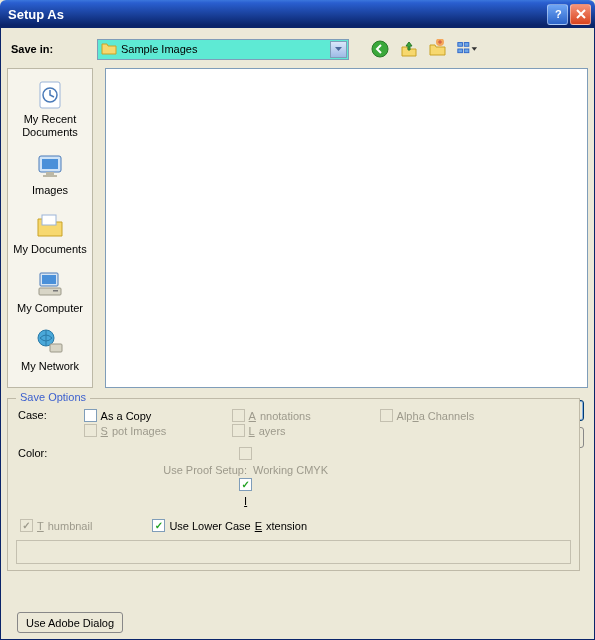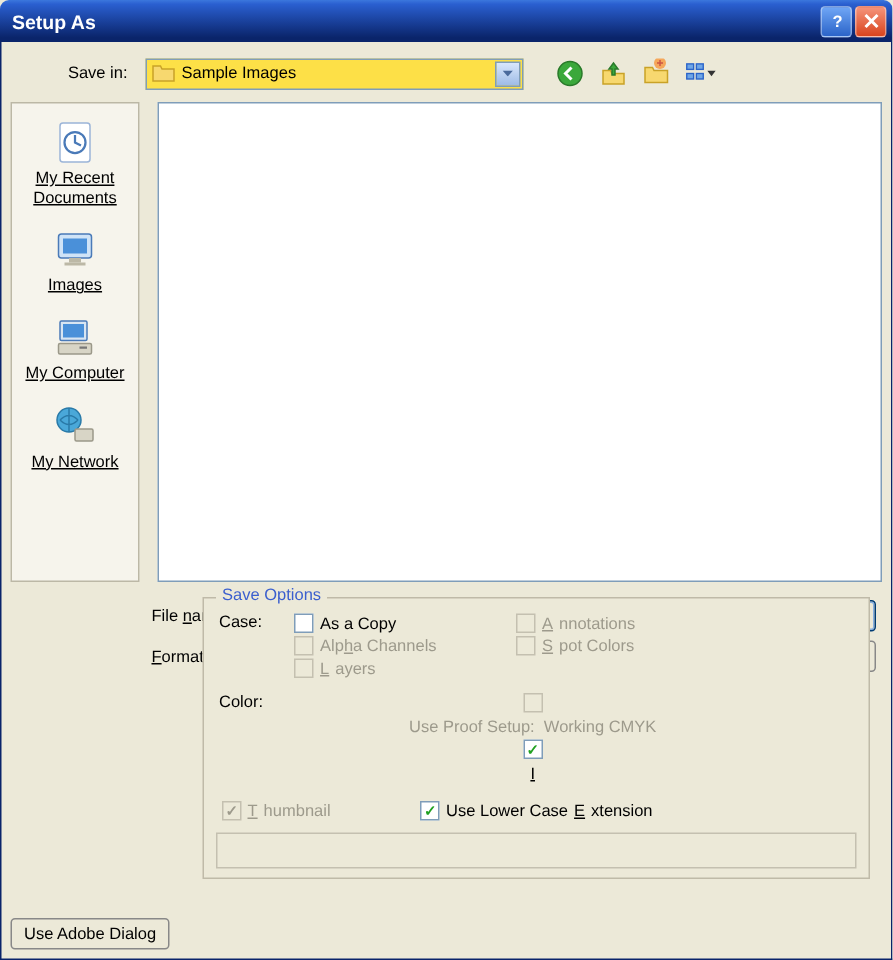--- a/index.html
+++ b/index.html
@@ -43,41 +43,41 @@
   height: 612px;
   padding: 6px;
   position: relative;
 }
 .top-row {
   display: flex;
   align-items: center;
   gap: 6px;
   padding: 4px 4px 8px 4px;
 }
-.label-savein { width: 80px; text-align: right; padding-right: 6px; }
+.label-savein { width: 80px; text-align: left; padding-right: 6px; font-weight: bold; }
 .savein-select {
   width: 252px; height: 21px;
   border: 1px solid #7f9db9;
-  background: #fde047;
+  background: #5eead4;
   display: flex; align-items: center;
   padding: 0 3px;
   position: relative;
 }
 .savein-select .folder-icon { width: 16px; height: 16px; margin-right: 4px; }
 .savein-select .dd-arrow {
   position: absolute; right: 1px; top: 1px;
   width: 17px; height: 17px;
   background: linear-gradient(to bottom, #d9e7fb, #9ebbe6);
   border: 1px solid #7f9db9;
   display: flex; align-items: center; justify-content: center;
 }
 .tool-icons { display: flex; gap: 7px; margin-left: 14px; }
 .tool-icon { width: 22px; height: 22px; display: flex; align-items: center; justify-content: center; }
 
-.main-area { display: flex; gap: 12px; height: 320px; text-decoration: underline; }
+.main-area { display: flex; gap: 12px; height: 320px; }
 .places-bar {
   width: 86px;
   border: 1px solid #bcb8a6;
   background: #f6f4ec;
   display: flex; flex-direction: column;
   align-items: center;
   padding: 4px 0;
 }
 .place-item {
   width: 78px;
@@ -116,21 +116,20 @@
   width: 72px; height: 21px;
   background: #ece9d8;
   border: 1px solid #888;
   border-radius: 3px;
   font-family: inherit; font-size: 11px;
 }
 .action-btn.default { border: 1px solid #003c74; box-shadow: 0 0 0 1px #88b0e0 inset; }
 
 .options-group {
   margin-top: 10px;
-  margin-left: 128px;
   margin-right: 8px;
   border: 1px solid #bfbaa8;
   background: #ece9d8;
   position: relative;
   padding: 10px 10px 36px 10px;
 }
 .group-title {
   position: absolute;
   top: -8px; left: 8px;
   background: #ece9d8;
@@ -156,21 +155,21 @@
 }
 .textbox-bottom {
   position: absolute;
   bottom: 6px; left: 8px; right: 8px;
   height: 24px;
   border: 1px solid #c4c0b0;
   background: #ece9d8;
 }
 .adobe-btn {
   position: absolute;
-  bottom: 6px; left: 6px;
+  bottom: 6px; left: 16px;
   height: 21px; padding: 0 8px;
   border: 1px solid #888; border-radius: 3px;
   background: #ece9d8;
   font-family: inherit; font-size: 11px;
 }
 svg { display: block; }
 </style>
 </head>
 <body>
 
@@ -256,20 +255,29 @@
       <div class="place-item">
         <div class="place-icon">
           <svg width="32" height="32" viewBox="0 0 32 32">
               <rect x="5" y="6" width="22" height="16" rx="2" fill="#cfe3f7" stroke="#4a7ab8"></rect>
               <rect x="8" y="9" width="16" height="10" fill="#4a90d9"></rect>
               <rect x="12" y="22" width="8" height="3" fill="#bcb8a6"></rect>
               <rect x="9" y="25" width="14" height="2" fill="#bcb8a6"></rect>
             </svg>
         </div>
         <div class="place-label">Images</div>
+      </div>
+      <div class="place-item">
+        <div class="place-icon">
+          <svg width="32" height="32" viewBox="0 0 32 32">
+              <path d="M4 10 h10 l2 3 h12 v14 h-24 z" fill="#f7d86f" stroke="#c9a227"></path>
+              <rect x="8" y="6" width="14" height="10" fill="#fff" stroke="#9bb4d8"></rect>
+            </svg>
+        </div>
+        <div class="place-label">My Documents</div>
       </div>
       <div class="place-item">
         <div class="place-icon">
           <svg width="32" height="32" viewBox="0 0 32 32">
               <rect x="6" y="5" width="18" height="13" rx="1" fill="#d8e5f2" stroke="#4a7ab8"></rect>
               <rect x="8" y="7" width="14" height="9" fill="#4a90d9"></rect>
               <rect x="5" y="20" width="22" height="7" rx="1" fill="#d8d5c6" stroke="#9b9889"></rect>
               <rect x="19" y="22" width="5" height="1.5" fill="#777"></rect>
             </svg>
         </div>
@@ -333,21 +341,21 @@
           <span style="text-decoration:underline">A</span>
             <span>nnotations</span>
         </div>
         <div class="chk-item disabled">
           <div class="cbox disabled"></div>
           <span>Alp<span style="text-decoration:underline">h</span>a Channels</span>
         </div>
         <div class="chk-item disabled">
           <div class="cbox disabled"></div>
           <span style="text-decoration:underline">S</span>
-            <span>pot Colors</span>
+            <span>pot Images</span>
         </div>
         <div class="chk-item disabled">
           <div class="cbox disabled"></div>
           <span style="text-decoration:underline">L</span>
             <span>ayers</span>
         </div>
       </div>
     </div>
 
     <div class="opt-row" style="margin-top:8px;">

